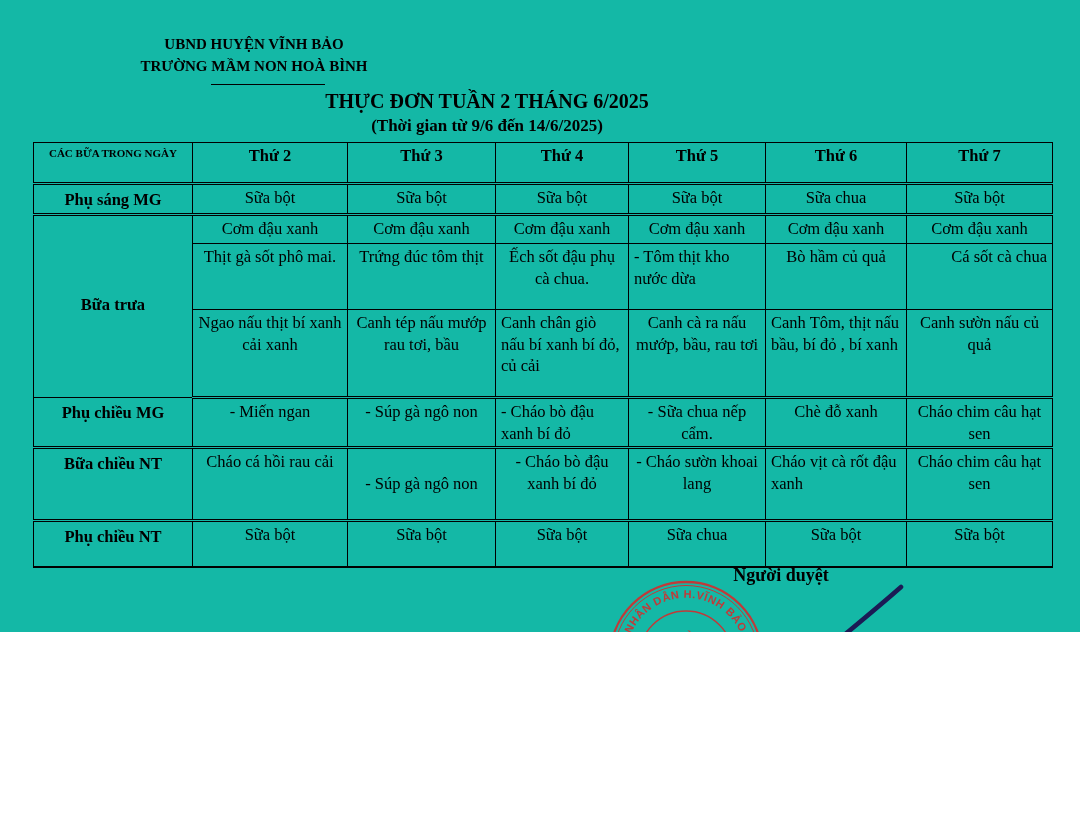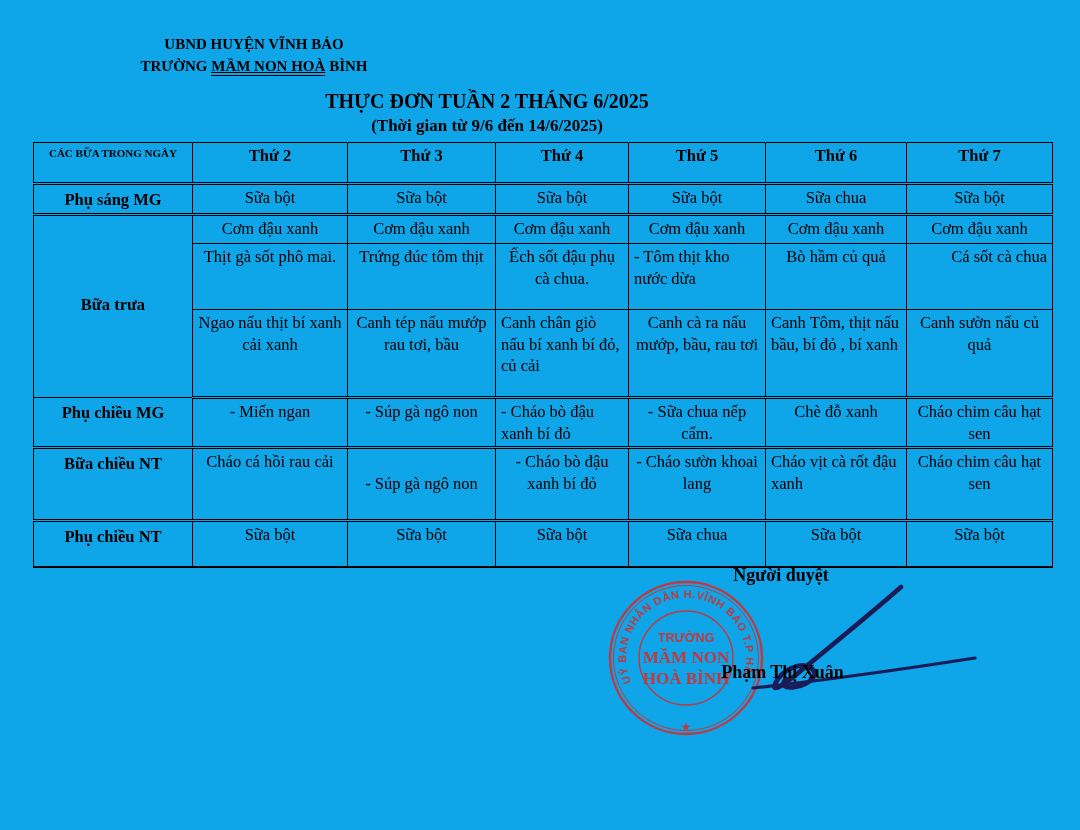--- a/index.html
+++ b/index.html
@@ -1,25 +1,25 @@
 <!DOCTYPE html>
 <html lang="vi"><head>
 <meta charset="utf-8">
 <style>
   html,body{margin:0;padding:0;background:#ffffff;}
   #page{
-    position:relative;width:1080px;height:830px;background:#0ea5e9;
+    position:relative;width:1080px;height:632px;background:#14b8a6;
     font-family:"Liberation Serif","DejaVu Serif",serif;color:#000;overflow:hidden;
   }
   
   #org{
     position:absolute;left:128px;top:33px;width:252px;text-align:center;
     font-weight:bold;font-size:15px;line-height:22px;
   }
-  #org .u{border-bottom:1.5px solid #000;padding-bottom:1px;text-decoration:underline;}
+  #org .u{border-bottom:1.5px solid #000;padding-bottom:10px;}
   
   #title-block{
     position:absolute;left:287px;top:88px;width:400px;text-align:center;font-weight:bold;
   }
   #title-block .main{font-size:20px;line-height:26px;}
   #title-block .sub{font-size:17px;line-height:24px;}
   
   table#menu{
     position:absolute;left:33px;top:142px;width:1019px;
     border-collapse:collapse;table-layout:fixed;

